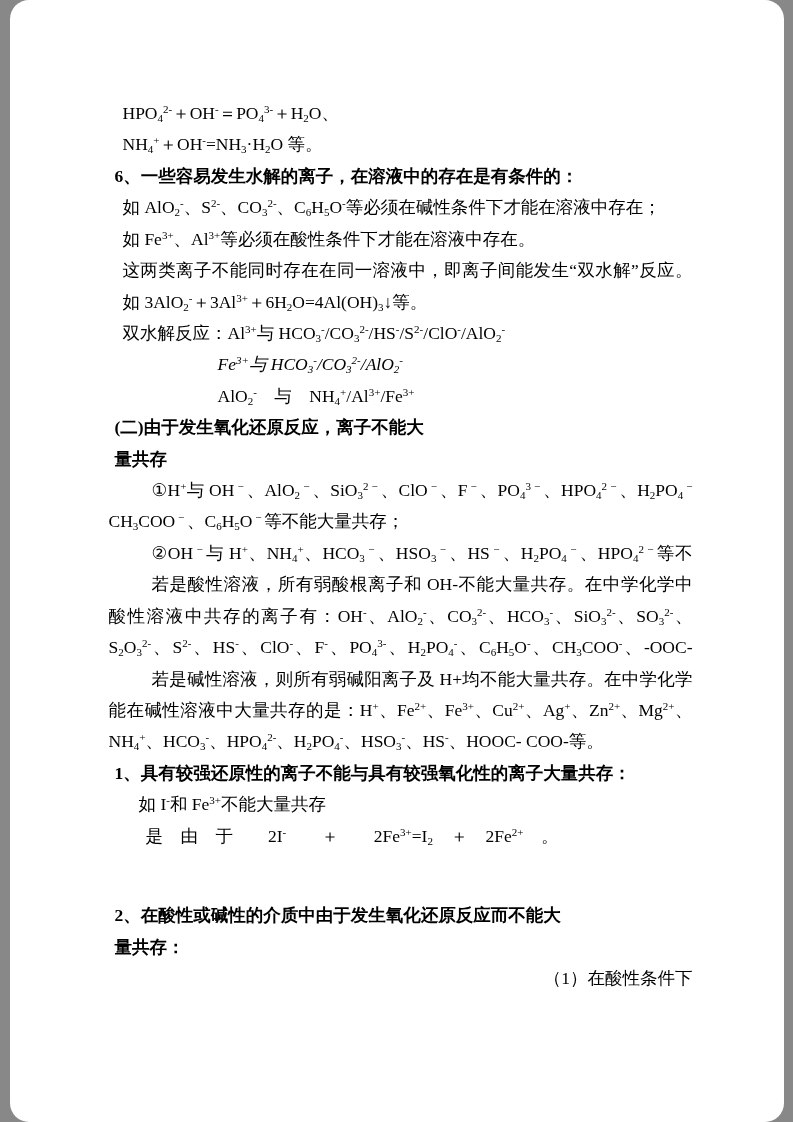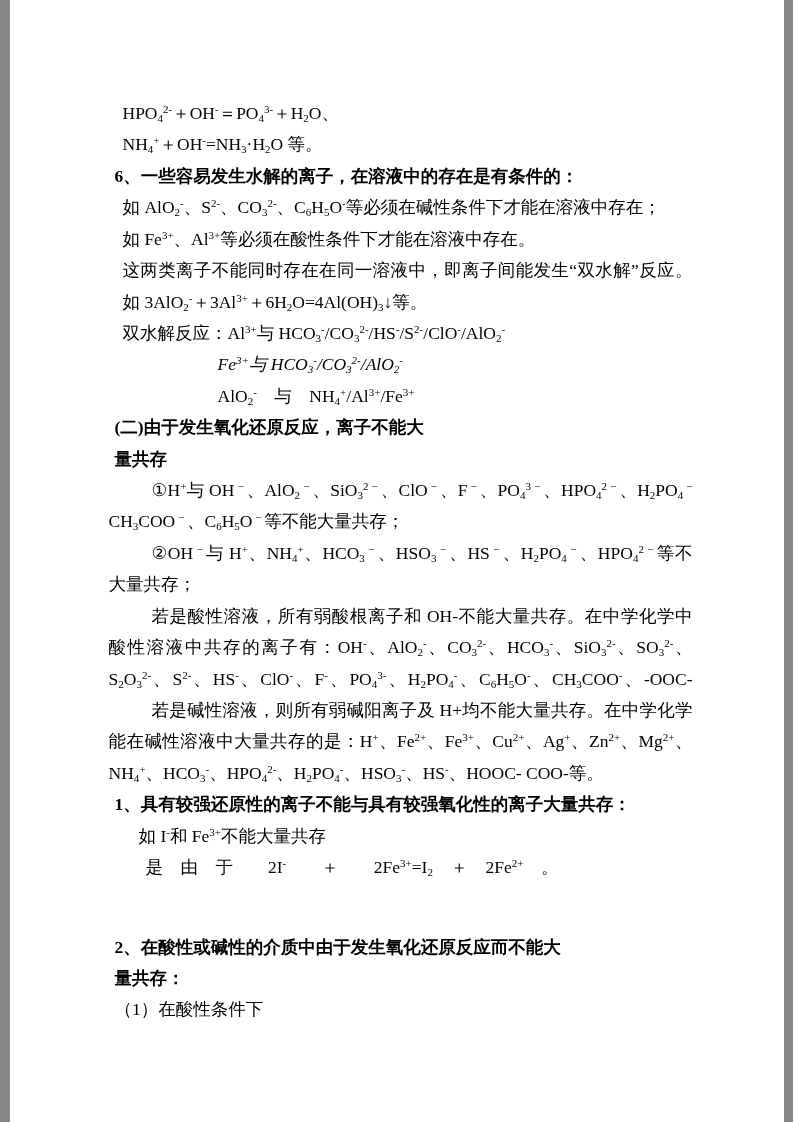--- a/index.html
+++ b/index.html
@@ -6,20 +6,21 @@
   html,body{margin:0;padding:0;background:#888;}
   .page{
     position:relative;
     width:774px;
     height:1122px;
     margin:0 auto;
     background:#ffffff;
     font-family:"Liberation Serif","DejaVu Serif",serif;
     color:#000000;
     overflow:hidden;
+    border-radius:19px;
   }
   .content{
     position:absolute;
     left:99px;
     top:98px;
     width:584px;
   }
   .line{
     font-size:17.5px;
     line-height:31.43px;
@@ -46,27 +47,26 @@
       <div class="line justify" style="text-indent: 14px;">这两类离子不能同时存在在同一溶液中，即离子间能发生“<b>双水解</b>”反应。</div>
       <div class="line" style="text-indent: 14px;">如 3AlO<span class="sub">2</span><span class="sup">-</span>＋3Al<span class="sup">3+</span>＋6H<span class="sub">2</span>O=4Al(OH)<span class="sub">3</span>↓等。</div>
       <div class="line" style="text-indent: 14px;">双水解反应：Al<span class="sup">3+</span>与 HCO<span class="sub">3</span><span class="sup">-</span>/CO<span class="sub">3</span><span class="sup">2-</span>/HS<span class="sup">-</span>/S<span class="sup">2-</span>/ClO<span class="sup">-</span>/AlO<span class="sub">2</span><span class="sup">-</span></div>
       <div class="line" style="text-indent: 109px; font-style: italic;">Fe<span class="sup">3+</span>与 HCO<span class="sub">3</span><span class="sup">-</span>/CO<span class="sub">3</span><span class="sup">2-</span>/AlO<span class="sub">2</span><span class="sup">-</span></div>
       <div class="line" style="text-indent: 109px;">AlO<span class="sub">2</span><span class="sup">-</span>　与　NH<span class="sub">4</span><span class="sup">+</span>/Al<span class="sup">3+</span>/Fe<span class="sup">3+</span></div>
       <div class="line bold" style="text-indent: 6px;">(二)由于发生氧化还原反应，离子不能大</div>
       <div class="line bold" style="text-indent: 6px;">量共存</div>
       <div class="line justify" style="text-indent: 43px;">①H<span class="sup">+</span>与 OH<span class="sup"> − </span>、AlO<span class="sub">2</span><span class="sup"> − </span>、SiO<span class="sub">3</span><span class="sup">2 − </span>、ClO<span class="sup"> − </span>、F<span class="sup"> − </span>、PO<span class="sub">4</span><span class="sup">3 − </span>、HPO<span class="sub">4</span><span class="sup">2 − </span>、H<span class="sub">2</span>PO<span class="sub">4</span><span class="sup"> − </span>、</div>
       <div class="line" style="text-indent: 0px;">CH<span class="sub">3</span>COO<span class="sup"> − </span>、C<span class="sub">6</span>H<span class="sub">5</span>O<span class="sup"> − </span>等不能大量共存；</div>
       <div class="line justify" style="text-indent: 43px;">②OH<span class="sup"> − </span>与 H<span class="sup">+</span>、NH<span class="sub">4</span><span class="sup">+</span>、HCO<span class="sub">3</span><span class="sup"> − </span>、HSO<span class="sub">3</span><span class="sup"> − </span>、HS<span class="sup"> − </span>、H<span class="sub">2</span>PO<span class="sub">4</span><span class="sup"> − </span>、HPO<span class="sub">4</span><span class="sup">2 − </span>等不能</div>
-      <div class="line" style="text-indent: 0px;">大量共存；</div>
       <div class="line justify" style="text-indent: 43px;">若是酸性溶液，所有弱酸根离子和 OH-不能大量共存。在中学化学中不能在</div>
       <div class="line justify" style="text-indent: 0px;">酸性溶液中共存的离子有：OH<span class="sup">-</span>、AlO<span class="sub">2</span><span class="sup">-</span>、CO<span class="sub">3</span><span class="sup">2-</span>、HCO<span class="sub">3</span><span class="sup">-</span>、SiO<span class="sub">3</span><span class="sup">2-</span>、SO<span class="sub">3</span><span class="sup">2-</span>、HSO、</div>
       <div class="line justify" style="text-indent: 0px;">S<span class="sub">2</span>O<span class="sub">3</span><span class="sup">2-</span>、S<span class="sup">2-</span>、HS<span class="sup">-</span>、ClO<span class="sup">-</span>、F<span class="sup">-</span>、PO<span class="sub">4</span><span class="sup">3-</span>、H<span class="sub">2</span>PO<span class="sub">4</span><span class="sup">-</span>、C<span class="sub">6</span>H<span class="sub">5</span>O<span class="sup">-</span>、CH<span class="sub">3</span>COO<span class="sup">-</span>、-OOC-COO-、</div>
       <div class="line justify" style="text-indent: 43px;">若是碱性溶液，则所有弱碱阳离子及 H+均不能大量共存。在中学化学中不</div>
       <div class="line justify" style="text-indent: 0px;">能在碱性溶液中大量共存的是：H<span class="sup">+</span>、Fe<span class="sup">2+</span>、Fe<span class="sup">3+</span>、Cu<span class="sup">2+</span>、Ag<span class="sup">+</span>、Zn<span class="sup">2+</span>、Mg<span class="sup">2+</span>、Al、</div>
       <div class="line" style="text-indent: 0px;">NH<span class="sub">4</span><span class="sup">+</span>、HCO<span class="sub">3</span><span class="sup">-</span>、HPO<span class="sub">4</span><span class="sup">2-</span>、H<span class="sub">2</span>PO<span class="sub">4</span><span class="sup">-</span>、HSO<span class="sub">3</span><span class="sup">-</span>、HS<span class="sup">-</span>、HOOC- COO-等。</div>
       <div class="line bold" style="text-indent: 6px;">1、具有较强还原性的离子不能与具有较强氧化性的离子大量共存：</div>
       <div class="line" style="text-indent: 30px;">如 I<span class="sup">-</span>和 Fe<span class="sup">3+</span>不能大量共存</div>
       <div class="line" style="text-indent: 37px;">是　由　于　　2I<span class="sup">-</span>　　＋　　2Fe<span class="sup">3+</span>=I<span class="sub">2</span>　＋　2Fe<span class="sup">2+</span>　。</div>
       <div class="line bold" style="text-indent: 6px; margin-top: 48px;">2、在酸性或碱性的介质中由于发生氧化还原反应而不能大</div>
       <div class="line bold" style="text-indent: 6px;">量共存：</div>
-      <div class="line" style="text-indent: 6px;">（1）在酸性条件下</div>
+      <div class="line" style="text-indent: 6px; text-align: right;">（1）在酸性条件下</div>
     </div>
 </div>
 
 </body></html>

